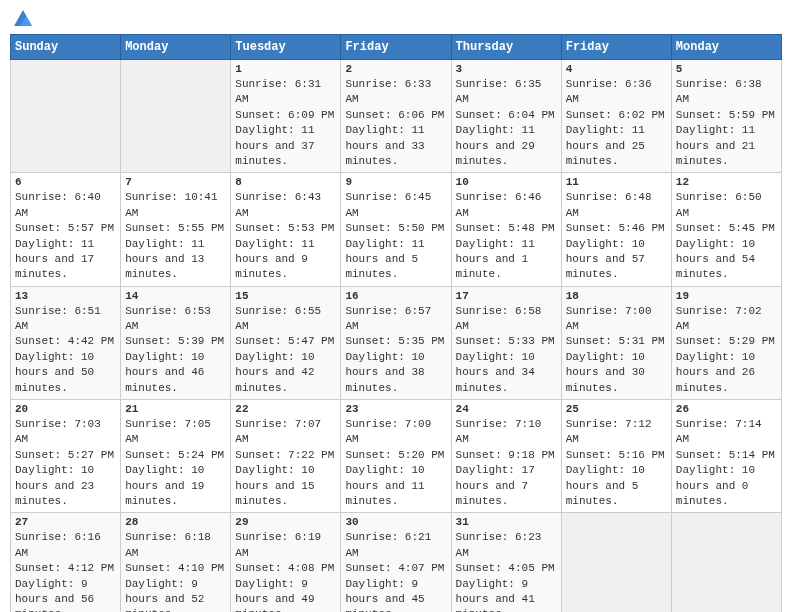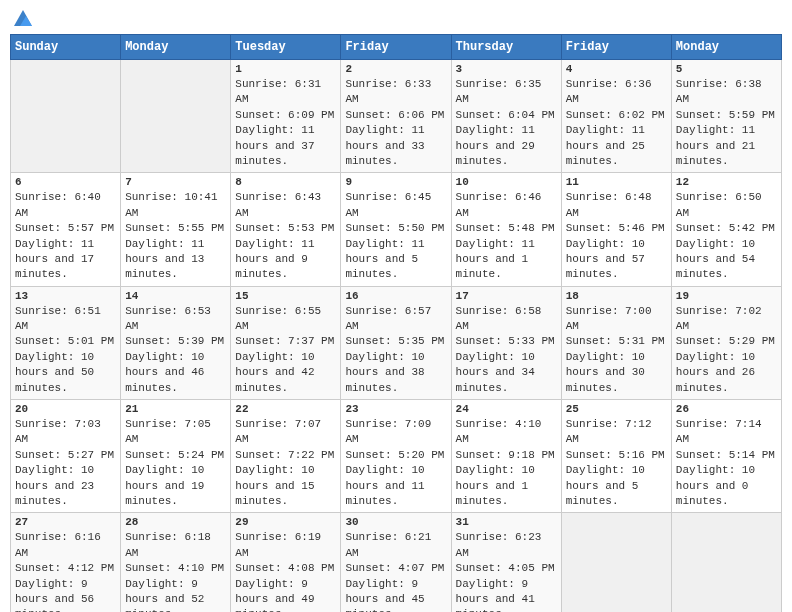--- a/index.html
+++ b/index.html
@@ -218,47 +218,47 @@
             <div class="cell-content">
               <div>Sunrise: 6:48 AM</div>
               <div>Sunset: 5:46 PM</div>
               <div>Daylight: 10 hours and 57 minutes.</div>
             </div>
           </td>
           <td>
             <span class="day-num">12</span>
             <div class="cell-content">
               <div>Sunrise: 6:50 AM</div>
-              <div>Sunset: 5:42 PM</div>
+              <div>Sunset: 5:45 PM</div>
               <div>Daylight: 10 hours and 54 minutes.</div>
             </div>
           </td>
         </tr>
         <tr>
           <td>
             <span class="day-num">13</span>
             <div class="cell-content">
               <div>Sunrise: 6:51 AM</div>
-              <div>Sunset: 5:01 PM</div>
+              <div>Sunset: 4:42 PM</div>
               <div>Daylight: 10 hours and 50 minutes.</div>
             </div>
           </td>
           <td>
             <span class="day-num">14</span>
             <div class="cell-content">
               <div>Sunrise: 6:53 AM</div>
               <div>Sunset: 5:39 PM</div>
               <div>Daylight: 10 hours and 46 minutes.</div>
             </div>
           </td>
           <td>
             <span class="day-num">15</span>
             <div class="cell-content">
               <div>Sunrise: 6:55 AM</div>
-              <div>Sunset: 7:37 PM</div>
+              <div>Sunset: 5:47 PM</div>
               <div>Daylight: 10 hours and 42 minutes.</div>
             </div>
           </td>
           <td>
             <span class="day-num">16</span>
             <div class="cell-content">
               <div>Sunrise: 6:57 AM</div>
               <div>Sunset: 5:35 PM</div>
               <div>Daylight: 10 hours and 38 minutes.</div>
             </div>
@@ -317,23 +317,23 @@
             <span class="day-num">23</span>
             <div class="cell-content">
               <div>Sunrise: 7:09 AM</div>
               <div>Sunset: 5:20 PM</div>
               <div>Daylight: 10 hours and 11 minutes.</div>
             </div>
           </td>
           <td>
             <span class="day-num">24</span>
             <div class="cell-content">
-              <div>Sunrise: 4:10 AM</div>
+              <div>Sunrise: 7:10 AM</div>
               <div>Sunset: 9:18 PM</div>
-              <div>Daylight: 10 hours and 1 minutes.</div>
+              <div>Daylight: 17 hours and 7 minutes.</div>
             </div>
           </td>
           <td>
             <span class="day-num">25</span>
             <div class="cell-content">
               <div>Sunrise: 7:12 AM</div>
               <div>Sunset: 5:16 PM</div>
               <div>Daylight: 10 hours and 5 minutes.</div>
             </div>
           </td>

